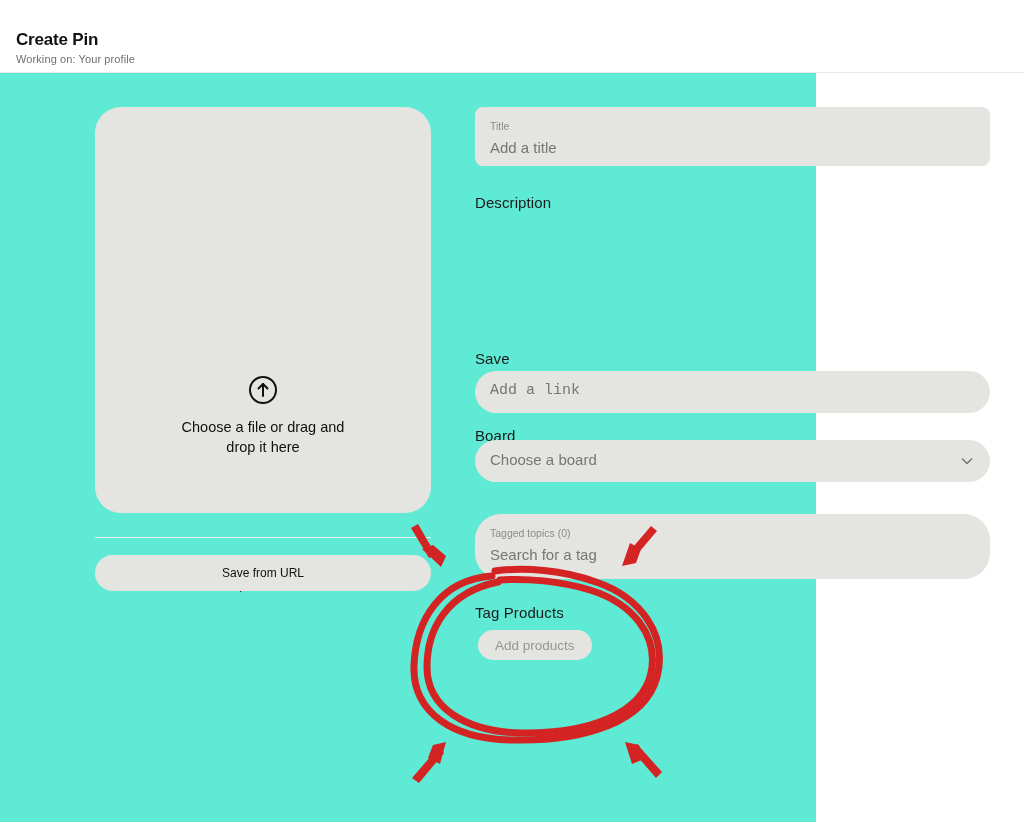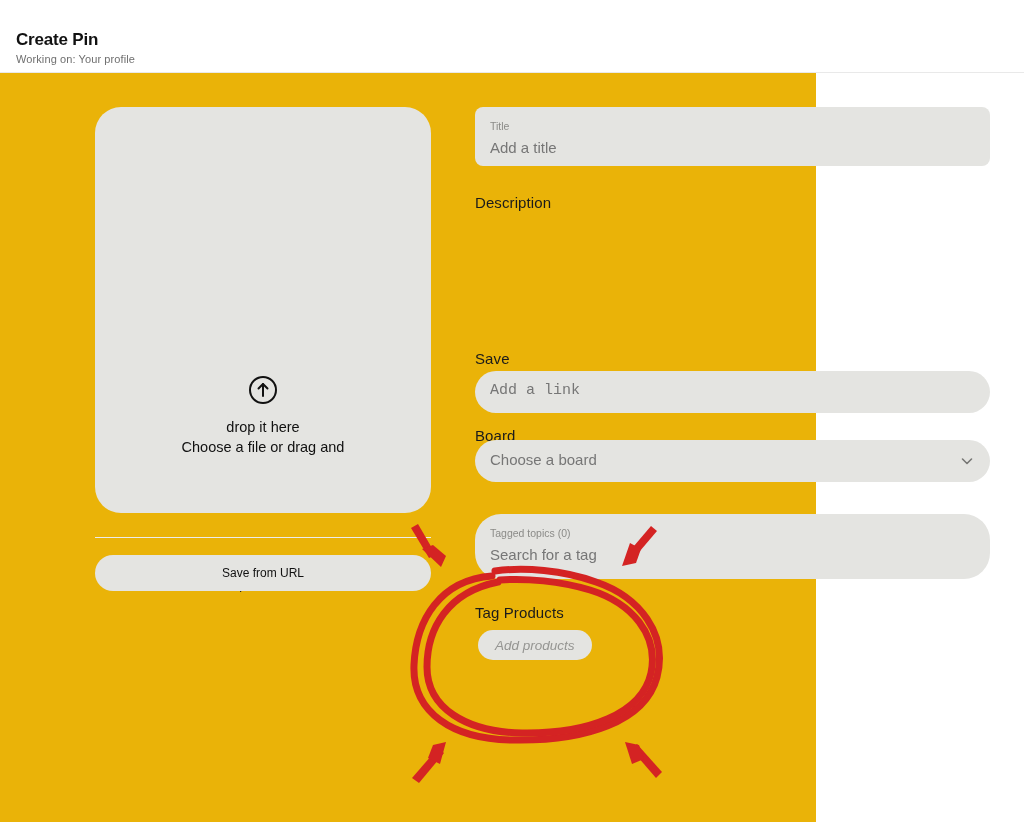--- a/index.html
+++ b/index.html
@@ -2,21 +2,21 @@
 <html><head>
 <meta charset="utf-8">
 <style>
   * { box-sizing: border-box; margin: 0; padding: 0; }
   html, body {
     width: 1024px; height: 822px;
     background: #ffffff;
     font-family: "Liberation Sans", sans-serif;
     overflow: hidden;
   }
-  #page { position: relative; width: 816px; height: 822px; background:#eab308; }
+  #page { position: relative; width: 816px; height: 822px; background:#5eead4; }
 
   
   #header { position:absolute; left:0; top:0; width:1024px; height:73px; background:#fff; }
   #header-title {
     position:absolute; left:16px; top:30px;
     font-size:17px; font-weight:bold; color:#111111; letter-spacing:-0.2px;
   }
   #header-sub {
     position:absolute; left:16px; top:53px;
     font-size:11px; color:#6f6f6f; letter-spacing:0.1px;
@@ -81,21 +81,21 @@
   #board-box   { top:440px; height:42px; border-radius:21px; }
   #board-ph    { top:11px; }
   #board-chevron { position:absolute; right:16px; top:14px; width:14px; height:14px; }
   #topics-box  { top:514px; height:65px; border-radius:26px; }
   #topics-ph   { top:32px; }
   #tagprod-label { left:475px; top:604px; }
   #add-products {
     position:absolute; left:478px; top:630px; height:30px; padding:0 17px;
     background:#e4e4e1; border:none; border-radius:15px;
     font-family:"Liberation Sans", sans-serif;
-    font-size:13.5px; color:#959592; cursor:pointer;font-style:italic;
+    font-size:13.5px; color:#959592; cursor:pointer;
   }
 
   
   #annotation {
     position:absolute; left:0; top:0; width:1024px; height:822px;
     pointer-events:none;
   }
 </style>
 </head>
 <body>
@@ -110,22 +110,22 @@
 
   <div id="upload-panel">
     <span id="upload-icon">
       <svg width="30" height="30" viewBox="0 0 30 30">
         <circle cx="15" cy="15" r="13" fill="none" stroke="#111111" stroke-width="2"></circle>
         <line x1="15" y1="21" x2="15" y2="9" stroke="#111111" stroke-width="2" stroke-linecap="round"></line>
         <polyline points="10.5,13.5 15,9 19.5,13.5" fill="none" stroke="#111111" stroke-width="2" stroke-linecap="round" stroke-linejoin="round"></polyline>
       </svg>
     </span>
     <div id="upload-cta">
+      <div>Choose a file or drag and</div>
       <div>drop it here</div>
-      <div>Choose a file or drag and</div>
     </div>
     <div id="upload-hint">
       <div>We recommend using high quality .jpg files less</div>
       <div>than 20 MB or .mp4 files less than 200 MB.</div>
     </div>
   </div>
 
   <div id="left-divider"></div>
 
   <button id="save-from-url">Save from URL</button>

